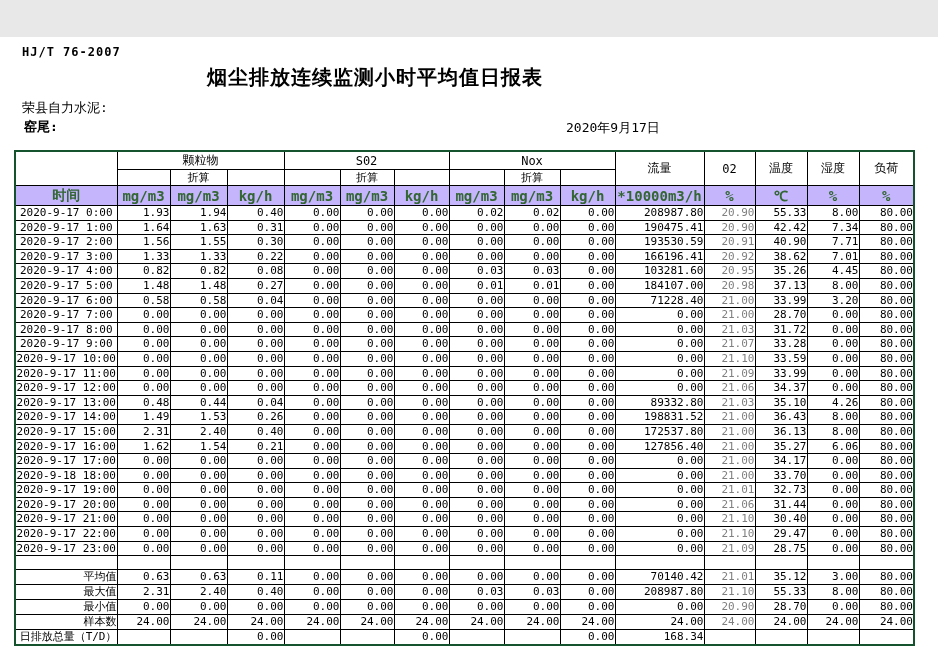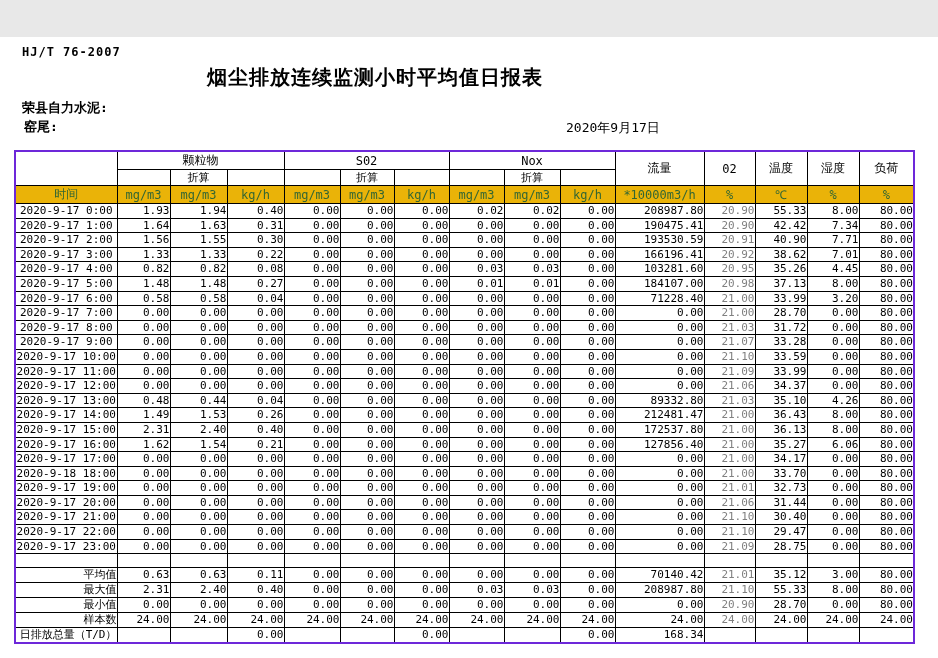--- a/index.html
+++ b/index.html
@@ -7,41 +7,41 @@
     position:relative;
     width:938px;height:658px;
     background:#ffffff;
     font-family:"DejaVu Sans Mono","Liberation Mono",monospace;
     color:#000;
     overflow:hidden;
     margin-top:37px;
   }
   .std-code{position:absolute;left:22px;top:8px;font-size:12px;font-weight:bold;letter-spacing:1px;}
   .doc-title{position:absolute;left:207px;top:27px;font-size:20px;font-weight:bold;letter-spacing:1px;}
-  .company{position:absolute;left:22px;top:62px;font-size:13px;font-weight:bold;}
+  .company{position:absolute;left:22px;top:62px;font-size:13px;font-weight:normal;}
   .station{position:absolute;left:24px;top:81px;font-size:13px;font-weight:bold;}
   .report-date{position:absolute;left:566px;top:82px;font-size:13px;}
 
   table.report{
     position:absolute;left:14px;top:113px;
     border-collapse:collapse;table-layout:fixed;
-    border:2px solid #6d28d9;
+    border:2px solid #14532d;
   }
   table.report td{
     border:1px solid #000;
     font-size:11px;
     padding:0;
     overflow:hidden;
     white-space:nowrap;
   }
   tr.ha td{height:17px;text-align:center;font-size:12px;}
   tr.hb td{height:13px;text-align:center;font-size:11px;}
   tr.hc td{
-    height:15px;text-align:center;font-size:12px;
-    background:#eab308;color:#336633;
+    height:15px;text-align:center;font-size:14px;
+    background:#c4b5fd;color:#336633;font-weight:bold;
   }
   tbody td{height:13.6px;line-height:13.6px;}
   td.time{text-align:center;white-space:pre;}
   td.num{text-align:right;padding-right:6px;}
   td.o2{color:#808080;}
   tr.spacer td{height:13px;}
   tr.sumrow td{height:14px;line-height:14px;}
   td.sum-label{text-align:right;padding-right:4px;white-space:pre;}
   td.blank{border-bottom:none;}
 
@@ -362,21 +362,21 @@
           <td class="time">2020-9-17 14:00</td>
           <td class="num">1.49</td>
           <td class="num">1.53</td>
           <td class="num">0.26</td>
           <td class="num">0.00</td>
           <td class="num">0.00</td>
           <td class="num">0.00</td>
           <td class="num">0.00</td>
           <td class="num">0.00</td>
           <td class="num">0.00</td>
-          <td class="num">212481.47</td>
+          <td class="num">198831.52</td>
           <td class="num o2">21.00</td>
           <td class="num">36.43</td>
           <td class="num">8.00</td>
           <td class="num">80.00</td>
         </tr>
         <tr>
           <td class="time">2020-9-17 15:00</td>
           <td class="num">2.31</td>
           <td class="num">2.40</td>
           <td class="num">0.40</td>

